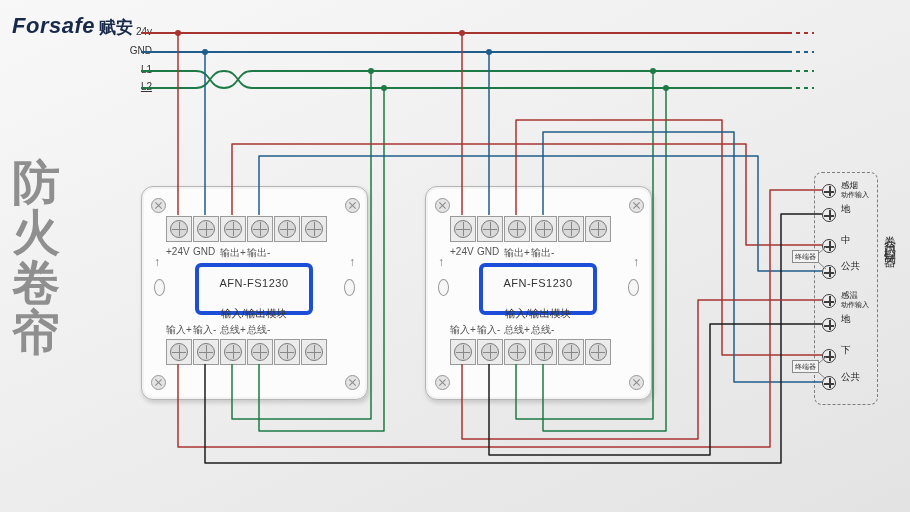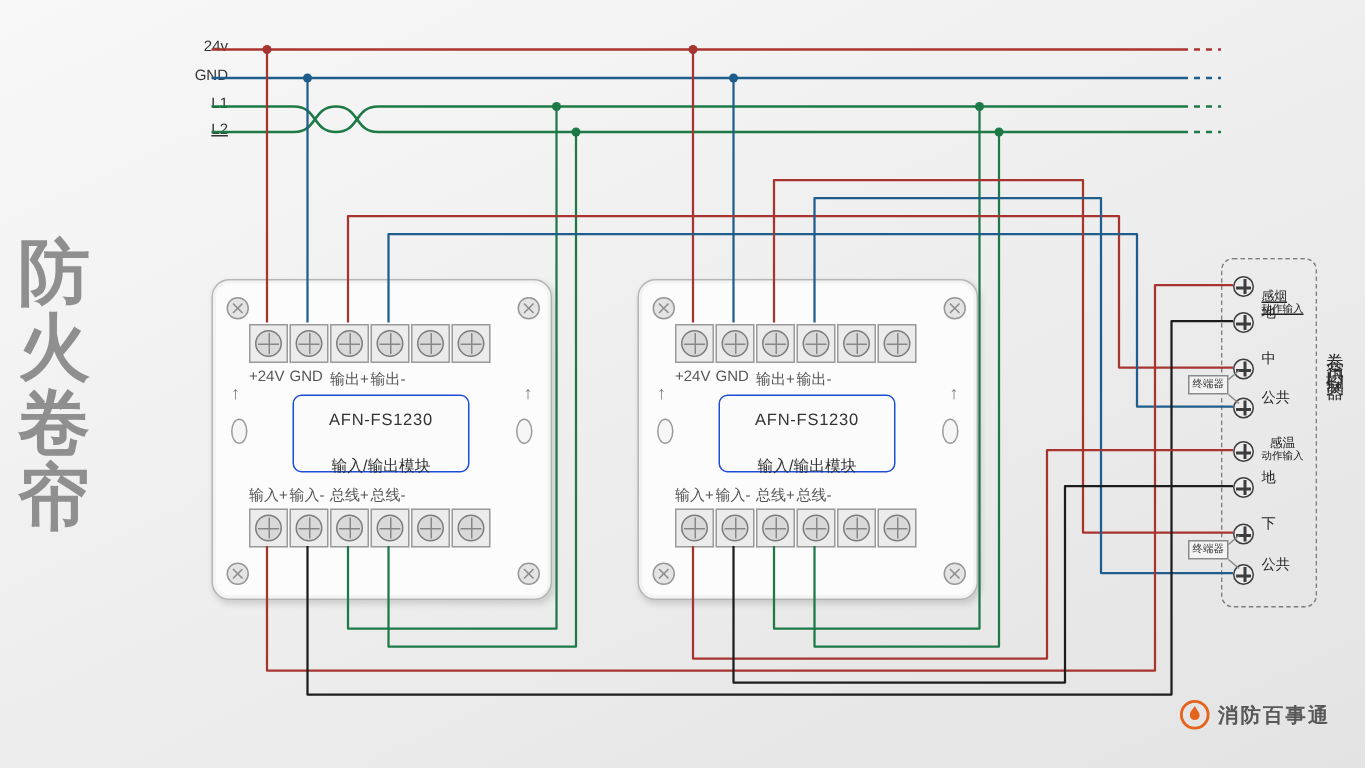--- a/index.html
+++ b/index.html
@@ -34,21 +34,21 @@
   .term{position:relative;width:26px;height:26px;background:#ececec;border:1px solid #9a9a9a;box-sizing:border-box;}
   .term i{position:absolute;left:50%;top:50%;width:16px;height:16px;margin:-9px 0 0 -9px;border:1px solid #7c7c7c;border-radius:50%;background:#d9d9d9;}
   .term i::before{content:"";position:absolute;left:1px;right:1px;top:50%;height:1px;background:#878787;}
   .term i::after{content:"";position:absolute;top:1px;bottom:1px;left:50%;width:1px;background:#878787;}
   .term-labels{position:absolute;left:24px;display:flex;}
   .term-labels span{display:block;width:27px;text-align:left;font-size:10px;color:#555;white-space:nowrap;}
   .arrow{position:absolute;font-size:12px;color:#777;}
   .oval{position:absolute;width:9px;height:15px;border:1px solid #9a9a9a;border-radius:50%;background:#f6f6f6;}
   .model-box{
     position:absolute;left:53px;top:76px;width:118px;height:52px;box-sizing:border-box;
-    border:1px solid #1d4ed8;border-radius:6px;background:#fbfbfb;text-align:center;
+    border:4px solid #1d4ed8;border-radius:6px;background:#fbfbfb;text-align:center;
   }
   .model-box .model{margin-top:10px;font-size:11px;color:#333;letter-spacing:.5px;}
   .model-box .mname{margin-top:18px;font-size:10.5px;color:#333;}
   
   .strip{position:absolute;left:814px;top:172px;width:62px;height:231px;border:1.5px dashed #7d7d7d;border-radius:8px;}
   .sterm{position:absolute;left:7px;width:12px;height:12px;border:1.5px solid #3c3c3c;border-radius:50%;background:#ededed;}
   .sterm::before{content:"";position:absolute;left:1px;right:1px;top:50%;height:1.5px;background:#3c3c3c;}
   .sterm::after{content:"";position:absolute;top:1px;bottom:1px;left:50%;width:1.5px;background:#3c3c3c;}
   .slabel{position:absolute;left:26px;color:#222;line-height:9px;white-space:nowrap;}
   .slabel .l1{font-size:8.5px;}
@@ -77,20 +77,23 @@
   .lead{stroke:#888;stroke-width:1;}
   .dot-red{fill:#a83430;}
   .dot-blue{fill:#1f5d8c;}
   .dot-green{fill:#1d7a46;}
 </style>
 </head>
 <body>
 
 <div id="stage">
 
+  <div class="brand">
+    <span class="en">Forsafe</span><span class="cn">赋安</span>
+  </div>
 
   <div class="vtitle">防火卷帘</div>
 
   <div class="bus-label" style="top:26px;">24v</div>
   <div class="bus-label" style="top:45px;">GND</div>
   <div class="bus-label" style="top:64px;">L1</div>
   <div class="bus-label" style="top:81px;text-decoration:underline;">L2</div>
 
   <div class="module" style="left:141px;top:186px;">
     <div class="screw" style="left:9px;top:11px;"></div>
@@ -237,34 +240,34 @@
   <div class="strip">
     <div class="sterm" style="top:11px;"></div>
     <div class="sterm" style="top:35px;"></div>
     <div class="sterm" style="top:66px;"></div>
     <div class="sterm" style="top:92px;"></div>
     <div class="sterm" style="top:121px;"></div>
     <div class="sterm" style="top:145px;"></div>
     <div class="sterm" style="top:176px;"></div>
     <div class="sterm" style="top:203px;"></div>
 
-    <div class="slabel" style="top:20px;text-decoration:underline;">
+    <div class="slabel" style="top:8px;">
       <div class="l1">感烟</div>
       <div class="l2">动作输入</div>
     </div>
     <div class="slabel single" style="top:30px;">
       <div class="l1">地</div>
     </div>
     <div class="slabel single" style="top:61px;">
       <div class="l1">中</div>
     </div>
     <div class="slabel single" style="top:87px;">
       <div class="l1">公共</div>
     </div>
-    <div class="slabel" style="top:118px;text-align:center;">
+    <div class="slabel" style="top:118px;">
       <div class="l1">感温</div>
       <div class="l2">动作输入</div>
     </div>
     <div class="slabel single" style="top:140px;">
       <div class="l1">地</div>
     </div>
     <div class="slabel single" style="top:171px;">
       <div class="l1">下</div>
     </div>
     <div class="slabel single" style="top:198px;">
@@ -329,21 +332,14 @@
       <circle class="dot-red" cx="462" cy="33" r="3"></circle>
       <circle class="dot-blue" cx="205" cy="52" r="3"></circle>
       <circle class="dot-blue" cx="489" cy="52" r="3"></circle>
       <circle class="dot-green" cx="371" cy="71" r="3"></circle>
       <circle class="dot-green" cx="653" cy="71" r="3"></circle>
       <circle class="dot-green" cx="384" cy="88" r="3"></circle>
       <circle class="dot-green" cx="666" cy="88" r="3"></circle>
     </g>
   </svg>
 
-  <div class="footer-logo">
-    <svg width="21" height="21" viewBox="0 0 20 20">
-      <circle cx="10" cy="10" r="8.5" fill="none" stroke="#e4641e" stroke-width="1.8"></circle>
-      <path d="M10 4.5 C9 6.6 6.9 7.7 6.9 10.3 A3.1 3.1 0 0 0 13.1 10.3 C13.1 8.4 11.5 7.2 10.9 5.8 C10.7 5.3 10.3 4.9 10 4.5 Z" fill="#e4641e"></path>
-    </svg>
-    <span class="txt">消防百事通</span>
-  </div>
 
 </div>
 
 </body></html>

